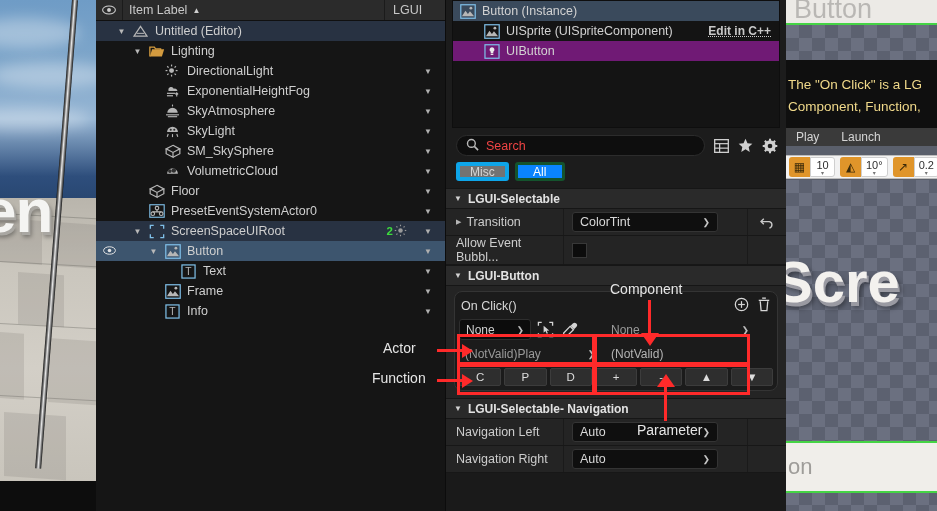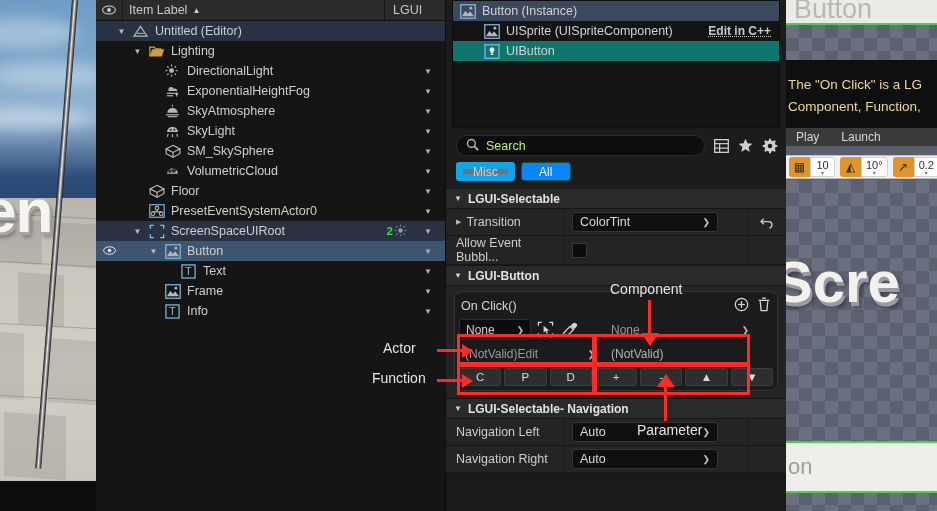--- a/index.html
+++ b/index.html
@@ -104,47 +104,47 @@
   }
   .comp-tree {
     margin: 0 6px; background: #141414; border: 1px solid #0e0e0e;
     height: 128px; padding-top: 0;
   }
   .comp-row {
     display: flex; align-items: center; height: 20px; gap: 6px;
     padding-left: 6px; font-size: 12.5px; color: #d2d2d2;
   }
   .comp-row.head { background: #3a4a5c; }
-  .comp-row.sel { background: #0f766e; }
+  .comp-row.sel { background: #701a75; }
   .comp-row .indent { width: 18px; flex: none; }
   .edit-cpp {
     margin-left: auto; margin-right: 8px; font-size: 12px; color: #c9c9c9;
     text-decoration: underline; text-decoration-style: dotted; font-weight: bold;
   }
 
   .search-row {
     display: flex; align-items: center; gap: 9px;
     padding: 7px 8px 4px 10px;
   }
   .search-box {
     flex: 1; display: flex; align-items: center; gap: 7px;
     height: 21px; border-radius: 11px;
     background: #0e0e0e; border: 1px solid #2c2c2c; padding: 0 9px;
   }
-  .search-box .ph { color: #bef264; font-size: 12.5px; }
+  .search-box .ph { color: #ef4444; font-size: 12.5px; }
   .hdr-icon { color: #cfcfcf; display: flex; align-items: center; }
 
   .filter-row { display: flex; gap: 6px; padding: 2px 0 7px 10px; }
   .chip {
     min-width: 50px; height: 19px; border-radius: 3px;
     display: flex; align-items: center; justify-content: center;
     font-size: 12px; color: #d6d6d6; padding: 0 10px;
   }
-  .chip.off { background: #737373; border: 7px solid #0ea5e9; text-align: right; }
-  .chip.on  { background: #0a84ff; border: 1px solid #14532d; color: #fff; }
+  .chip.off { background: #737373; border: 4px solid #0ea5e9; text-align: right; }
+  .chip.on  { background: #0a84ff; border: 3px solid #14532d; color: #fff; }
 
   .cat-head {
     display: flex; align-items: center; gap: 6px;
     height: 21px; background: #2a2a2a; border-top: 1px solid #161616;
     border-bottom: 1px solid #161616;
     padding-left: 8px; font-size: 12px; color: #e2e2e2; font-weight: bold;
   }
   .cat-tri { font-size: 8px; color: #d0d0d0; }
 
   .prop-row {
@@ -734,21 +734,21 @@
                   </svg>
               </span>
               <span class="pick-ico">
                 <svg width="16" height="16" viewBox="0 0 17 17">
                     <path d="M11.5 1.6 a2.6 2.6 0 0 1 3.7 3.7 L12.8 7.7 L9.1 4 Z" fill="#d4d4d4"></path>
                     <path d="M8.6 4.6 L12.2 8.2 L5.2 15.1 L1.8 15.1 L1.8 11.6 Z" fill="none" stroke="#d4d4d4" stroke-width="1.4"></path>
                   </svg>
               </span>
             </div>
             <div class="mini-combo flat">
-              <span>(NotValid)Edit</span>
+              <span>(NotValid)Play</span>
               <span class="cv">❯</span>
             </div>
           </div>
           <div class="bind-col right">
             <div class="mini-combo flat">
               <span>None</span>
               <span class="cv">❯</span>
             </div>
             <div class="param-flat">
               <span>(NotValid)</span>

